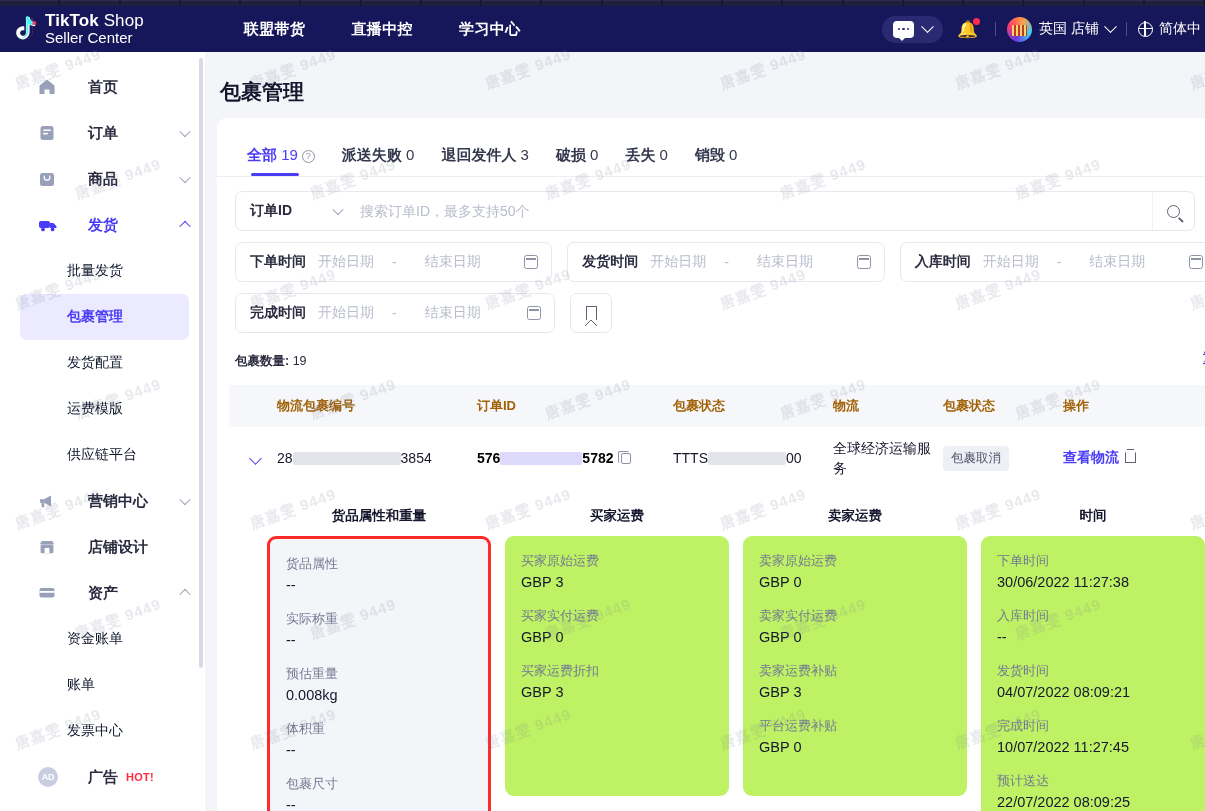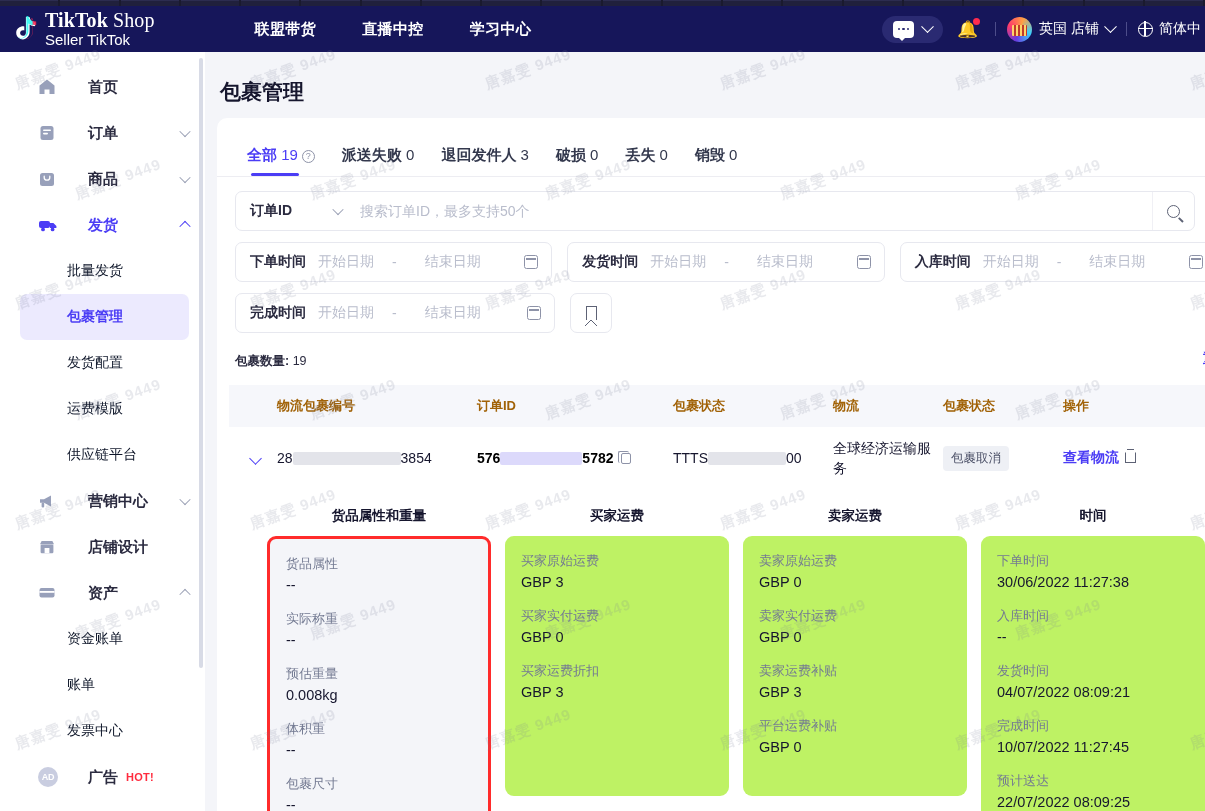--- a/index.html
+++ b/index.html
@@ -31,21 +31,21 @@
     background: #16165a;
     display: flex; align-items: center;
     color: #fff;
   }
   .brand { display: flex; align-items: center; margin-left: 12px; }
   .brand .note {
     position: relative; width: 26px; height: 28px; margin-right: 7px;
   }
   .brand .note svg { display: block; }
   .brand-text { line-height: 1.12; }
-  .brand-text .l1 { font-size: 20px; font-weight: 400; letter-spacing: .1px; font-family: Liberation Serif, serif; }
+  .brand-text .l1 { font-size: 17px; font-weight: 400; letter-spacing: .1px; }
   .brand-text .l1 b { font-weight: 700; }
   .brand-text .l2 { font-size: 15px; font-weight: 400; }
 
   .topnav-links { display: flex; align-items: center; margin-left: 100px; gap: 46px; }
   .topnav-links a {
     color: #fff; font-size: 15px; font-weight: 700; text-decoration: none;
     letter-spacing: .4px;
   }
 
   .topnav-right {
@@ -306,21 +306,21 @@
     <div class="brand">
       <div class="note">
         <svg width="26" height="28" viewBox="0 0 26 28">
           <path d="M17.5 2c.6 3.2 2.6 5.2 5.6 5.5v3.6c-1.9.2-3.6-.4-5.5-1.6v7.1c0 5.5-4.5 9.1-9.1 7.4-3-1.1-4.6-4-4.3-7 .3-2.7 2.4-5 5.2-5.5 1-.2 2-.2 2.9 0v3.9c-2.3-.7-4.2.6-4.2 2.6 0 1.6 1.3 2.8 2.9 2.8 1.7 0 2.9-1.2 2.9-3.1V2h3.6z" fill="#fff"></path>
           <path d="M16.3 1c.6 3.2 2.6 5.2 5.6 5.5v3.6c-1.9.2-3.6-.4-5.5-1.6v7.1c0 5.5-4.5 9.1-9.1 7.4-.9-.3-1.6-.8-2.2-1.4 1 .9 2.3 1.4 3.8 1.4 3.2 0 5.5-2.5 5.5-6V1h1.9z" fill="#25f4ee" opacity=".85"></path>
           <path d="M18.8 3.4c1.2 1.9 3 2.9 5.4 3.1v3.6c-1.1.1-2.2-.1-3.3-.5V16c0 5.5-4.5 9.1-9.1 7.4.6.2 1.2.3 1.9.3 4.1 0 6.9-3.1 6.9-7.6V3.4z" fill="#fe2c55" opacity=".85"></path>
         </svg>
       </div>
       <div class="brand-text">
         <div class="l1"><b>TikTok</b><span> Shop</span></div>
-        <div class="l2">Seller TikTok</div>
+        <div class="l2">Seller Center</div>
       </div>
     </div>
 
     <div class="topnav-links">
       <a href="#">联盟带货</a>
       <a href="#">直播中控</a>
       <a href="#">学习中心</a>
     </div>
 
     <div class="topnav-right">

